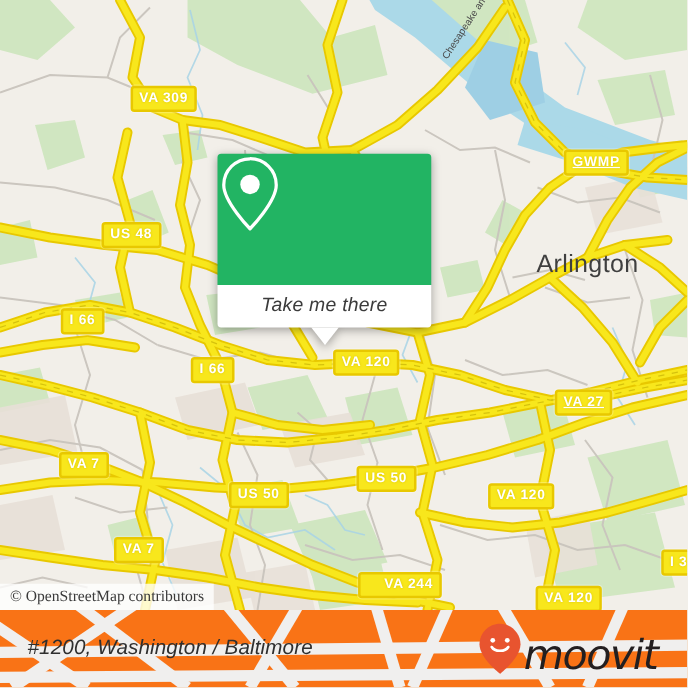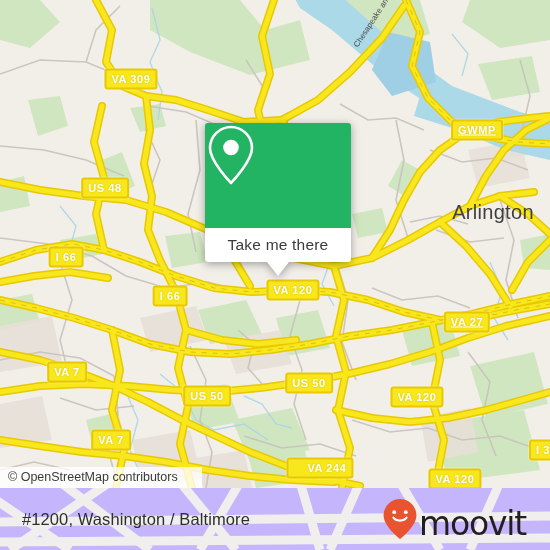--- a/index.html
+++ b/index.html
@@ -45,28 +45,30 @@
     font-size:8px;
     white-space:nowrap;
     transform-origin:0 0;
   }
 
   
   #attrib{
     position:absolute;left:0;top:467px;
     background:rgba(255,255,255,.78);
     font-size:12.5px;color:#3a3a3a;
-    padding:3px 24px 4px 8px;
+    padding:3px 8px 4px 8px;
     white-space:nowrap;
+    font-family:Liberation Serif, serif;
   }
 
   
   #popup{
-    position:absolute;left:205px;top:123px;width:146px;
+    position:absolute;left:174px;top:123px;width:171px;
     filter:drop-shadow(0 2px 4px rgba(0,0,0,.35));
+    font-style:italic;
   }
   #popup-top{
     height:105px;width:100%;
     background:#22b463;
     border-radius:3px 3px 0 0;
     display:flex;align-items:center;justify-content:center;
   }
   #popup-bottom{
     height:34px;width:100%;
     background:#ffffff;
@@ -81,21 +83,21 @@
     margin-left:-11px;
     width:0;height:0;
     border-left:11px solid transparent;
     border-right:11px solid transparent;
     border-top:14px solid #ffffff;
   }
 
   
   #bottombar{
     position:absolute;left:0;top:488px;width:550px;height:62px;
-    background:#c4b5fd;overflow:hidden;
+    background:#f97316;overflow:hidden;font-style:italic;
   }
   #bottombar .watermark{position:absolute;left:0;top:0;opacity:1;}
   #addr{
     position:absolute;left:22px;top:50%;transform:translateY(-50%);
     font-size:16.5px;color:#2f2f2f;white-space:nowrap;letter-spacing:.1px;
   }
   #moovit{
     position:absolute;right:24px;top:50%;transform:translateY(-50%);
     display:flex;align-items:flex-end;gap:1px;
   }
@@ -269,21 +271,21 @@
         </g>
 
         <g stroke="#b9a400" stroke-width="1" fill="none" opacity=".55" stroke-dasharray="5 6">
           <path d="M0 262 L36 250 L72 244 L104 250 L140 262 L176 276 L214 288 L252 292 L292 290 L330 292 L368 300 L404 312 L440 320 L478 318 L516 310 L550 304"></path>
           <path d="M0 300 L36 308 L74 318 L112 330 L150 344 L190 352 L230 354 L270 350 L310 344 L350 336 L392 330 L432 322 L472 314 L512 304 L550 296"></path>
           <path d="M406 0 L420 32 L412 66 L428 98 L452 122 L484 136 L518 142 L550 144"></path>
         </g>
       </g>
     </svg>
 
-    <div class="placelabel" style="left:470px;top:212px;margin-left:23px;">Arlington</div>
+    <div class="placelabel" style="left:470px;top:212px;">Arlington</div>
 
     <div class="waterlabel" style="left:352px;top:44px;transform:rotate(-57deg);">Chesapeake and Ohio Canal</div>
 
     <div class="shield" style="left:131px;top:52px;margin-top:27px;">VA 309</div>
     <div class="shield" style="left:105px;top:188px;">US 48</div>
     <div class="shield" style="left:477px;top:130px;text-decoration:underline;">GWMP</div>
     <div class="shield" style="left:66px;top:257px;">I 66</div>
     <div class="shield" style="left:170px;top:296px;">I 66</div>
     <div class="shield" style="left:293px;top:290px;">VA 120</div>
     <div class="shield" style="left:467px;top:322px;text-decoration:underline;">VA 27</div>

